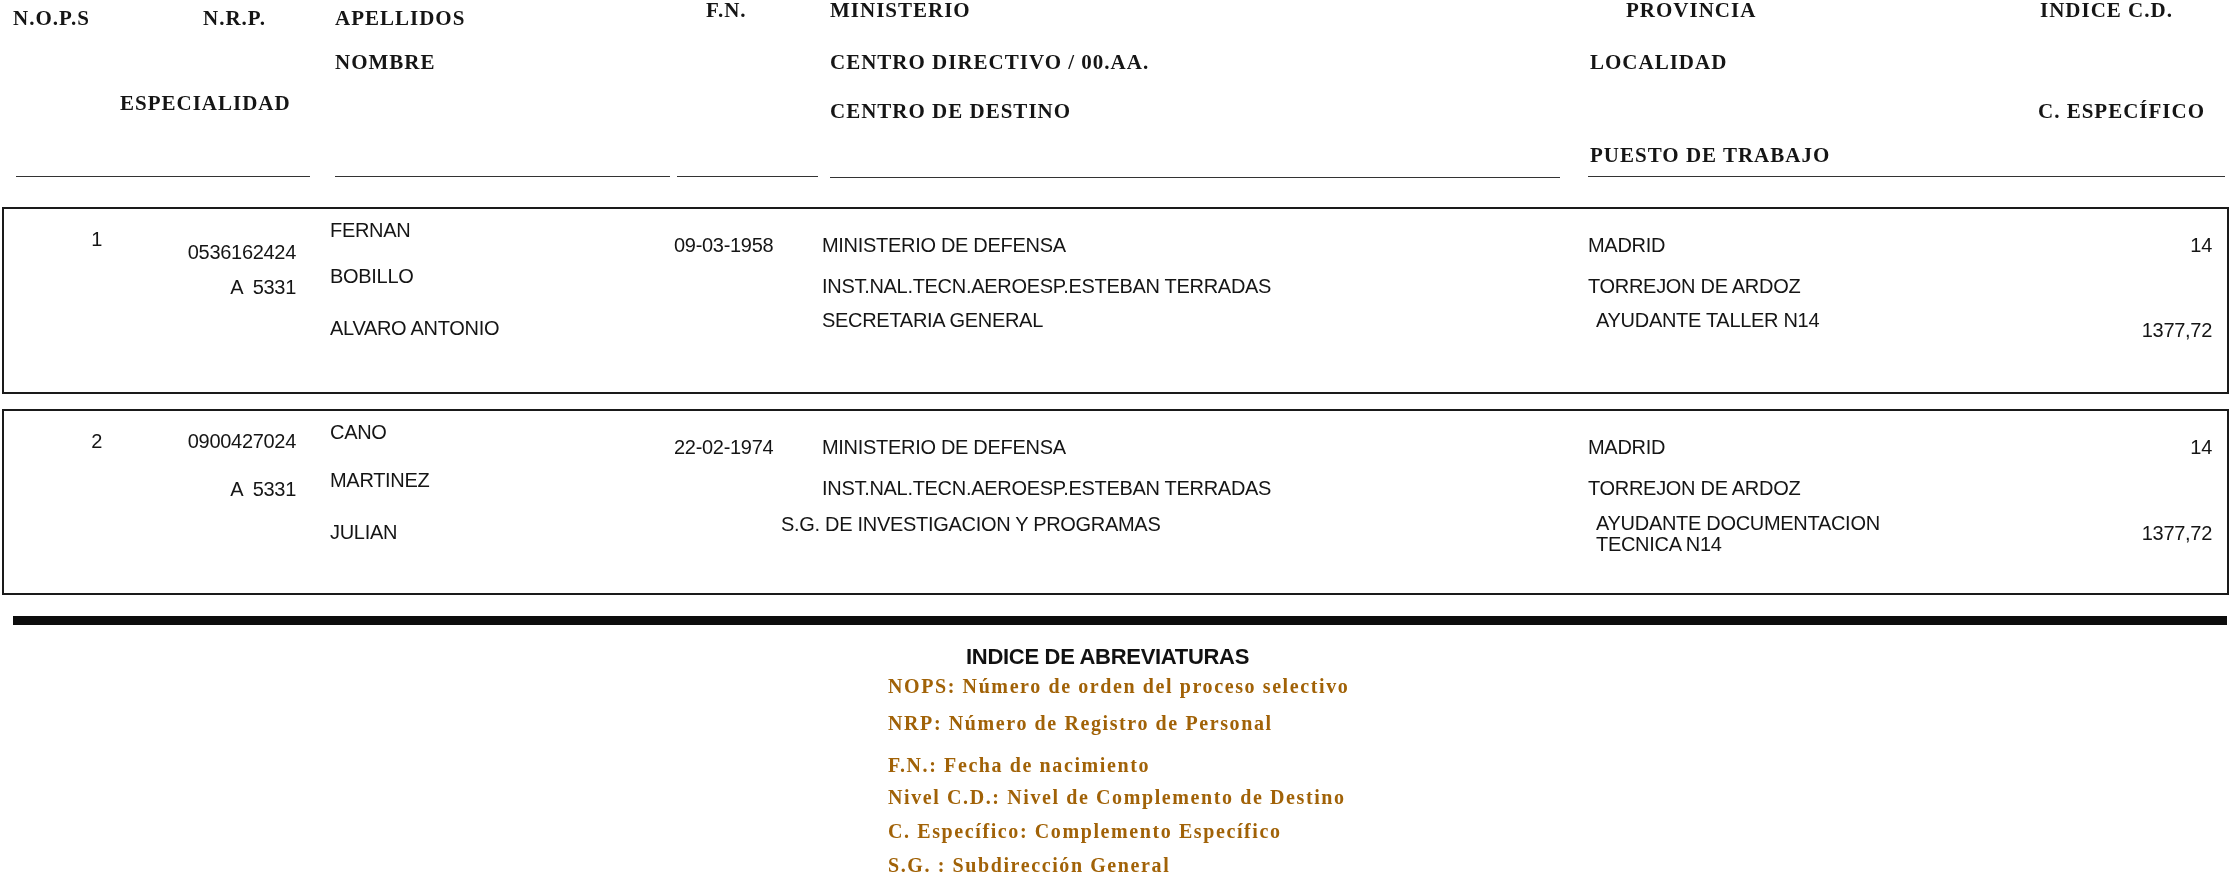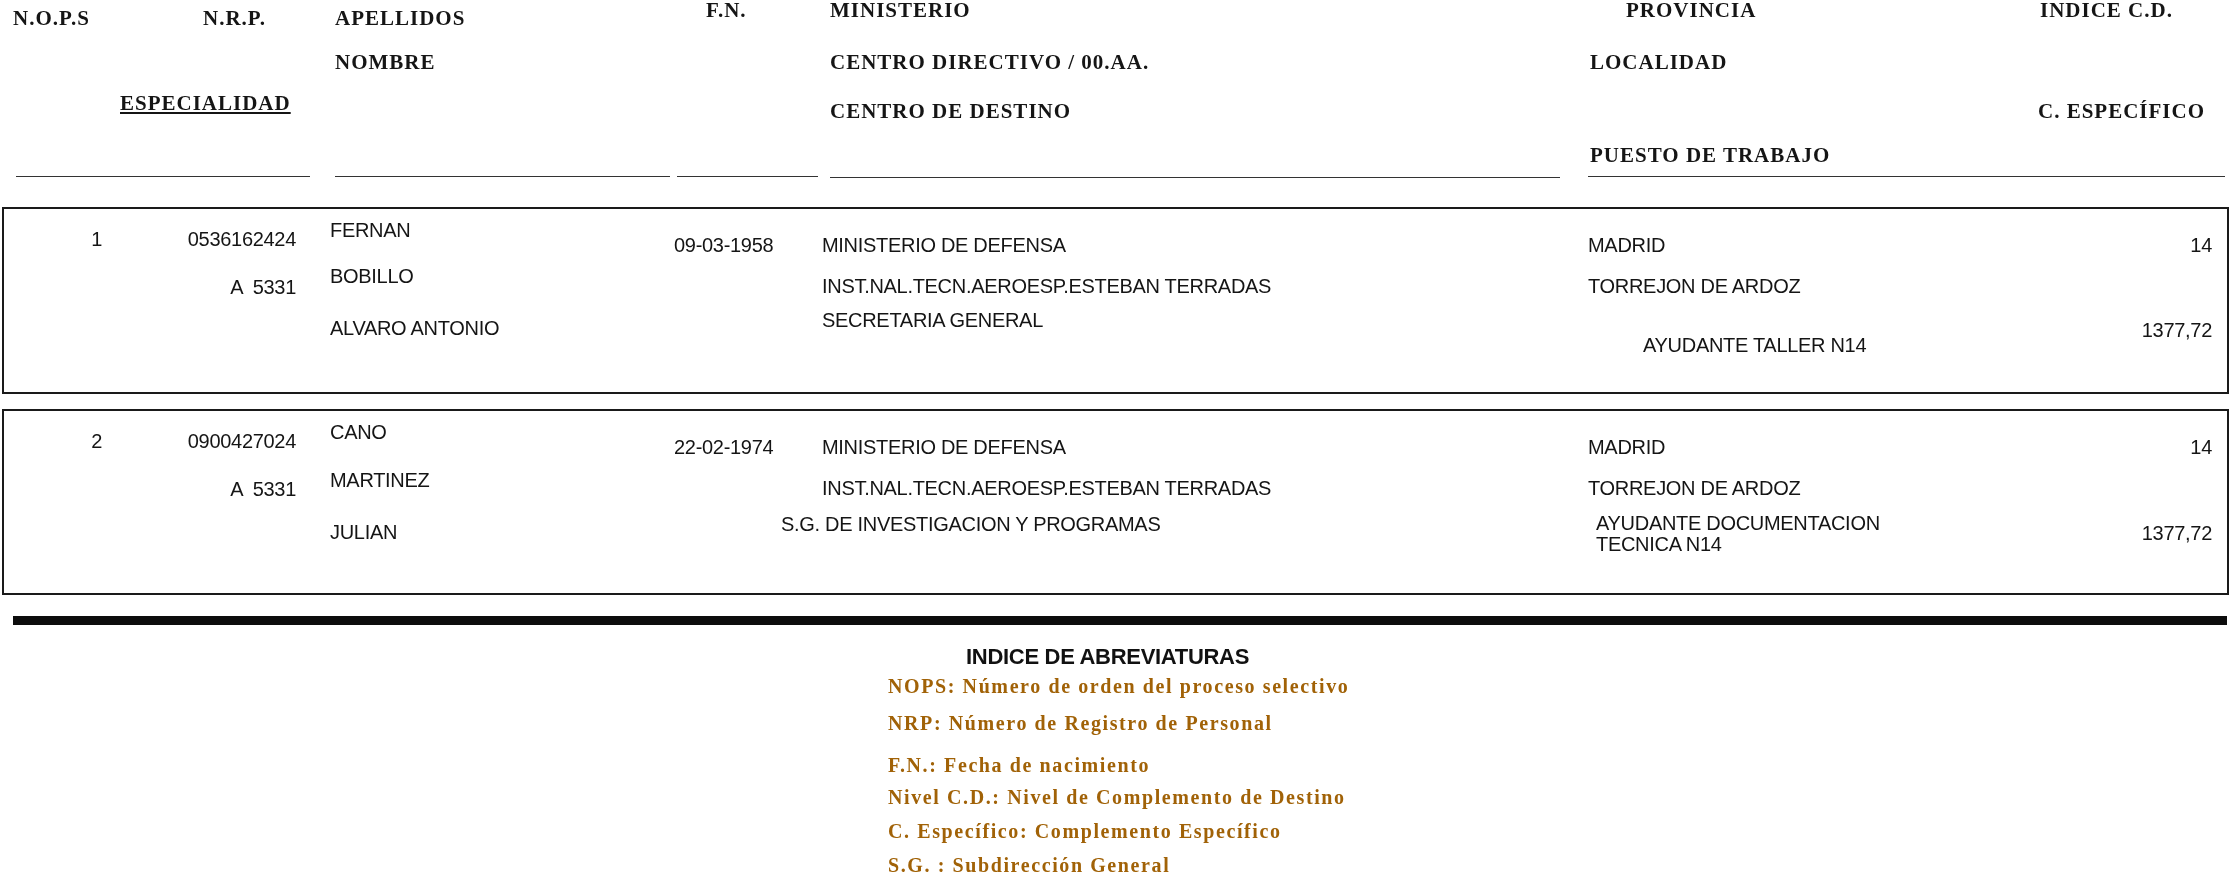--- a/index.html
+++ b/index.html
@@ -17,53 +17,53 @@
   .wrap2 { white-space:normal; line-height:1.05; }
 </style>
 </head>
 <body>
 
 <div>
   <div class="abs hd" style="left:13px; top:8px;">N.O.P.S</div>
   <div class="abs hd" style="left:203px; top:8px;">N.R.P.</div>
   <div class="abs hd" style="left:335px; top:8px;">APELLIDOS</div>
   <div class="abs hd" style="left:335px; top:52px;">NOMBRE</div>
-  <div class="abs hd" style="left:120px; top:93px;text-decoration:underline;">ESPECIALIDAD</div>
+  <div class="abs hd" style="left:120px; top:93px;">ESPECIALIDAD</div>
   <div class="abs hd" style="left:706px; top:0px;">F.N.</div>
   <div class="abs hd" style="left:830px; top:0px;">MINISTERIO</div>
   <div class="abs hd" style="left:830px; top:52px;">CENTRO DIRECTIVO / 00.AA.</div>
   <div class="abs hd" style="left:830px; top:101px;">CENTRO DE DESTINO</div>
   <div class="abs hd" style="left:1590px; top:0px;margin-left:36px;">PROVINCIA</div>
   <div class="abs hd" style="left:1590px; top:52px;">LOCALIDAD</div>
   <div class="abs hd" style="left:1590px; top:101px;margin-top:44px;">PUESTO DE TRABAJO</div>
   <div class="abs hd" style="left:2040px; top:0px;">INDICE C.D.</div>
   <div class="abs hd" style="left:2038px; top:101px;">C. ESPECÍFICO</div>
 
   <div class="rule" style="left:16px; top:176px; width:294px;"></div>
   <div class="rule" style="left:335px; top:176px; width:335px;"></div>
   <div class="rule" style="left:677px; top:176px; width:141px;"></div>
   <div class="rule" style="left:830px; top:177px; width:730px;"></div>
   <div class="rule" style="left:1588px; top:176px; width:637px;"></div>
 </div>
 
 <div class="box" style="left:2px; top:207px; width:2227px; height:187px;"></div>
 <div>
   <div class="abs cell right" style="left:40px; width:62px; top:229px;">1</div>
-  <div class="abs cell right" style="left:130px; width:166px; top:229px;text-align:right;">0536162424</div>
+  <div class="abs cell right" style="left:130px; width:166px; top:242px;text-align:right;">0536162424</div>
   <div class="abs cell right" style="left:130px; width:166px; top:277px; white-space:pre;">A  5331</div>
   <div class="abs cell" style="left:330px; top:220px;">FERNAN</div>
   <div class="abs cell" style="left:330px; top:266px;">BOBILLO</div>
   <div class="abs cell" style="left:330px; top:318px;">ALVARO ANTONIO</div>
   <div class="abs cell" style="left:674px; top:235px;">09-03-1958</div>
   <div class="abs cell" style="left:822px; top:235px;">MINISTERIO DE DEFENSA</div>
   <div class="abs cell" style="left:822px; top:276px;">INST.NAL.TECN.AEROESP.ESTEBAN TERRADAS</div>
   <div class="abs cell" style="left:822px; top:310px;">SECRETARIA GENERAL</div>
   <div class="abs cell" style="left:1588px; top:235px;">MADRID</div>
   <div class="abs cell" style="left:1588px; top:276px;">TORREJON DE ARDOZ</div>
-  <div class="abs cell" style="left:1643px; top:310px;margin-top:25px;">AYUDANTE TALLER N14</div>
+  <div class="abs cell" style="left:1596px; top:310px;">AYUDANTE TALLER N14</div>
   <div class="abs cell right" style="left:2100px; width:112px; top:235px;">14</div>
   <div class="abs cell right" style="left:2060px; width:152px; top:320px;">1377,72</div>
 </div>
 
 <div class="box" style="left:2px; top:409px; width:2227px; height:186px;"></div>
 <div>
   <div class="abs cell right" style="left:40px; width:62px; top:431px;">2</div>
   <div class="abs cell right" style="left:130px; width:166px; top:431px;">0900427024</div>
   <div class="abs cell right" style="left:130px; width:166px; top:479px; white-space:pre;">A  5331</div>
   <div class="abs cell" style="left:330px; top:422px;">CANO</div>

